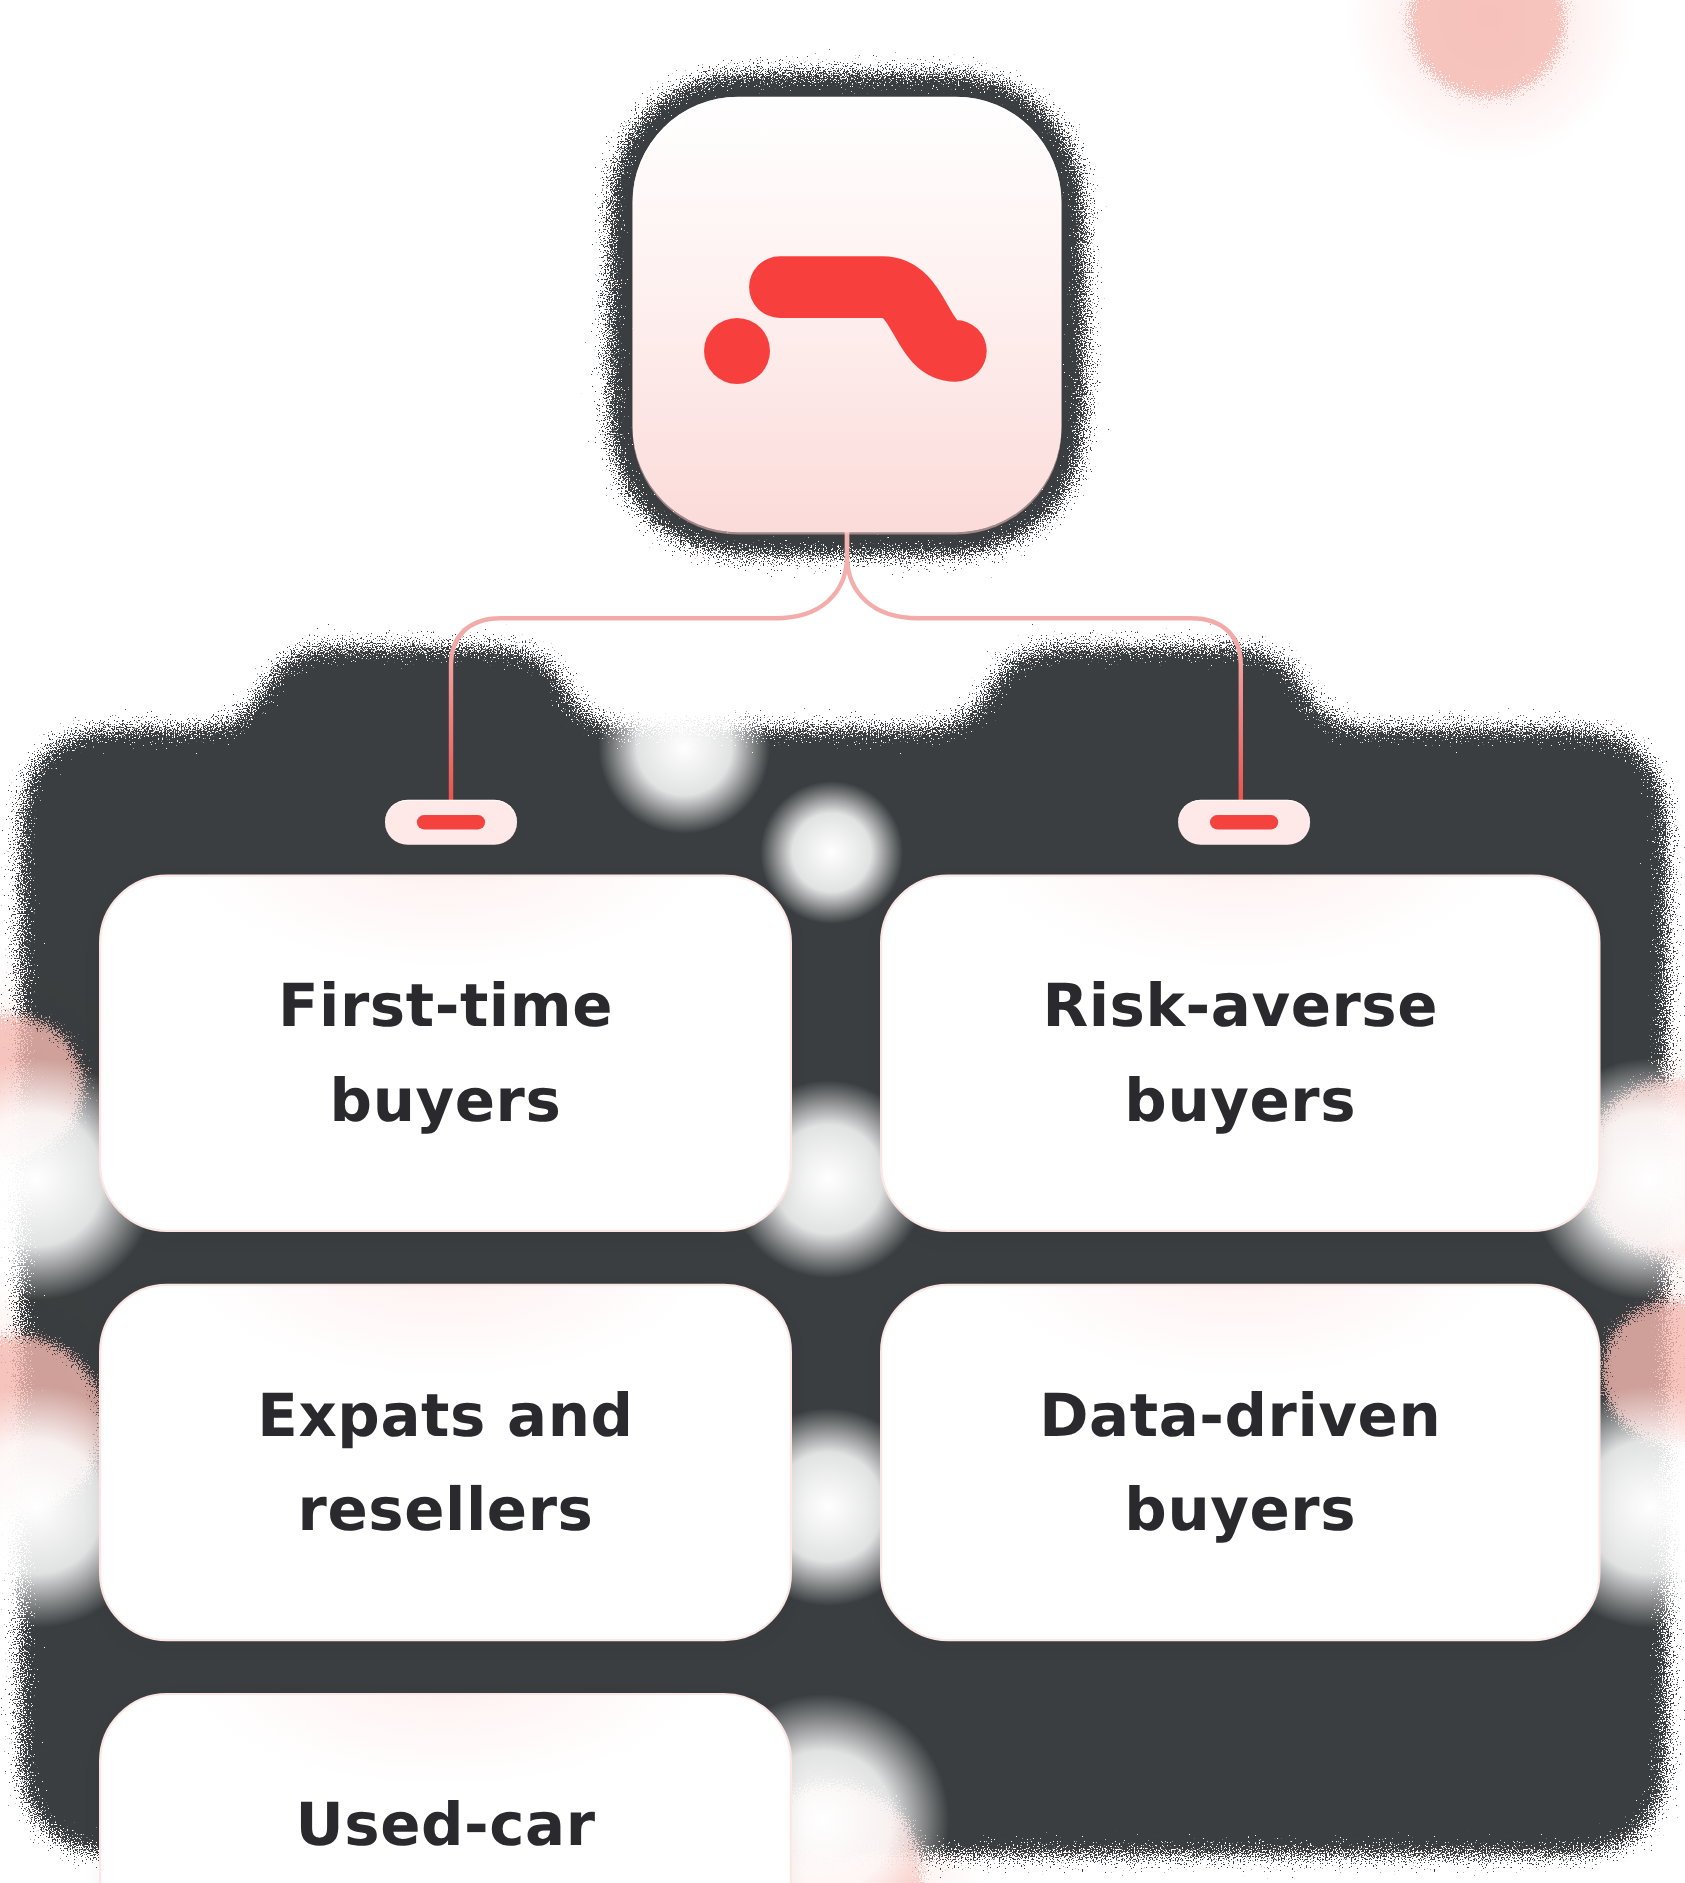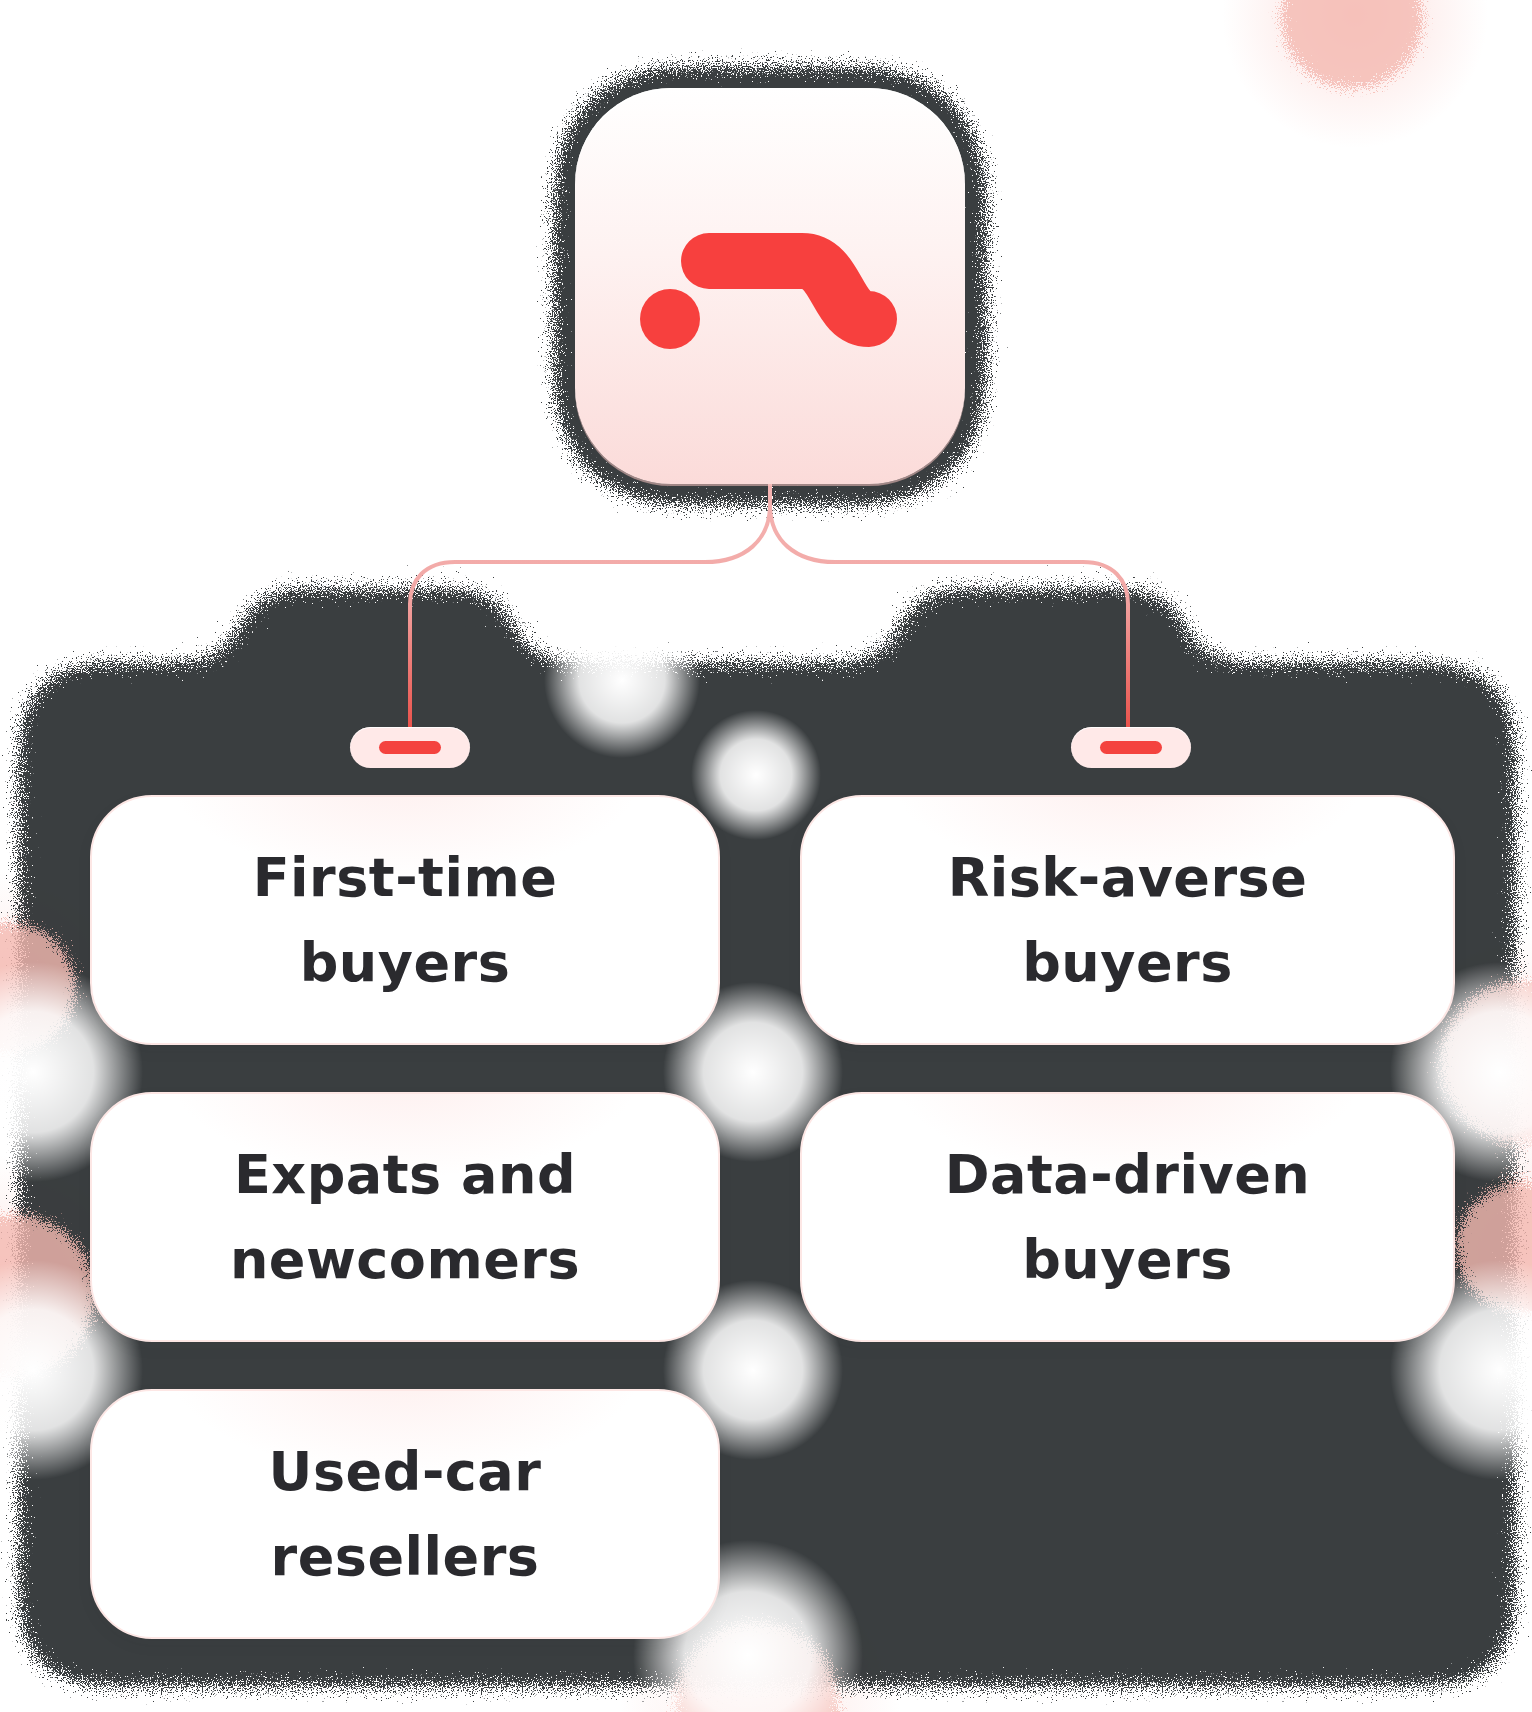--- a/index.html
+++ b/index.html
@@ -41,21 +41,21 @@
   .dash { width: 62px; height: 13px; border-radius: 7px; background: #f4433f; }
 
   
   .cards {
     position: absolute; left: 90px; top: 795px; width: 1365px;
     display: grid;
     grid-template-columns: 630px 655px;
     column-gap: 80px; row-gap: 47px;
   }
   .card {
-    height: 250px; box-sizing: border-box;
+    height: 325px; box-sizing: border-box;
     border-radius: 62px;
     border: 2px solid #fde7e5;
     background:
       radial-gradient(ellipse 330px 150px at 50% -25px, #feefee 0%, rgba(255,255,255,0) 72%),
       #ffffff;
     box-shadow: 0 6px 16px rgba(40,40,45,0.05);
     display: flex; align-items: center; justify-content: center;
   }
   .card-label {
     font-size: 54px; font-weight: 700; line-height: 1.58;
@@ -160,21 +160,21 @@
   <div class="card">
     <span class="card-label">First-time
 buyers</span>
   </div>
   <div class="card">
     <span class="card-label">Risk-averse
 buyers</span>
   </div>
   <div class="card">
     <span class="card-label">Expats and
-newcomers</span>
+resellers</span>
   </div>
   <div class="card">
     <span class="card-label">Data-driven
 buyers</span>
   </div>
   <div class="card">
     <span class="card-label">Used-car
 resellers</span>
   </div>
 </div>

